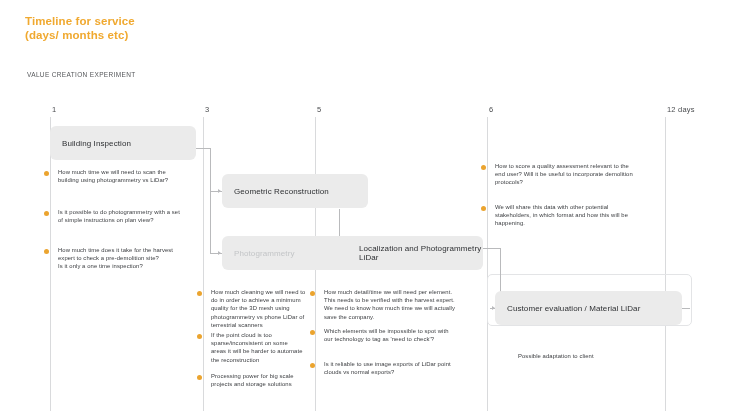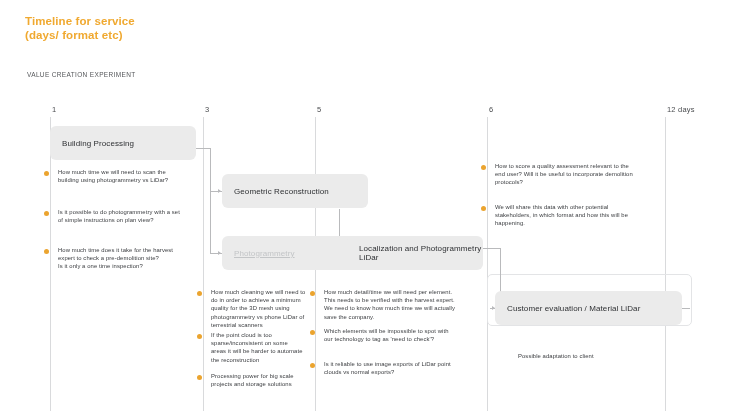--- a/index.html
+++ b/index.html
@@ -28,21 +28,21 @@
     position:absolute;top:105px;font-size:7.5px;color:#4a4c4f;
     letter-spacing:.2px;white-space:nowrap;
   }
 
   
   .box{
     position:absolute;height:34px;border-radius:6px;background:#ebebeb;
     display:flex;align-items:center;box-sizing:border-box;padding-left:12px;
   }
   .box span{font-size:8px;color:#2e3033;letter-spacing:.1px;}
-  .box.muted span{color:#c3c5c7;text-decoration:underline;}
+  .box.muted span{color:#c3c5c7;}
 
   
   .bullet{position:absolute;display:flex;align-items:flex-start;}
   .dot{
     width:5px;height:5px;border-radius:50%;background:#eba42f;
     flex:0 0 5px;margin-top:3px;
   }
   .btext{
     font-size:5.9px;line-height:8.2px;color:#3b3d40;margin-left:9px;
     letter-spacing:.08px;white-space:pre-line;
@@ -64,21 +64,21 @@
   .group-rect{
     position:absolute;border:1px solid #e3e4e6;border-radius:5px;
     background:transparent;
   }
 </style>
 </head>
 <body>
 
 <div class="canvas">
 
-  <div class="title">Timeline for service (days/ format etc)</div>
+  <div class="title">Timeline for service (days/ months etc)</div>
   <div class="subtitle">VALUE CREATION EXPERIMENT</div>
 
   <div class="axis" style="left:50px"></div>
   <div class="axis" style="left:203px"></div>
   <div class="axis" style="left:315px"></div>
   <div class="axis" style="left:487px"></div>
   <div class="axis" style="left:665px"></div>
 
   <div class="axis-label" style="left:52px">1</div>
   <div class="axis-label" style="left:205px">3</div>
@@ -100,21 +100,21 @@
   <div class="arrow" style="left:343px;top:250.5px"></div>
 
   <div class="conn h" style="left:483px;top:248px;width:17px"></div>
   <div class="conn v" style="left:500px;top:248px;height:60px"></div>
   <div class="conn h" style="left:490px;top:308px;width:10px"></div>
   <div class="arrow" style="left:492px;top:305.5px"></div>
 
   <div class="conn h" style="left:682px;top:308px;width:8px"></div>
 
   <div class="box" style="left:50px;top:126px;width:146px">
-    <span>Building Processing</span>
+    <span>Building Inspection</span>
   </div>
 
   <div class="box" style="left:222px;top:174px;width:146px">
     <span>Geometric Reconstruction</span>
   </div>
 
   <div class="box muted" style="left:222px;top:236px;width:174px">
     <span>Photogrammetry</span>
   </div>
 

